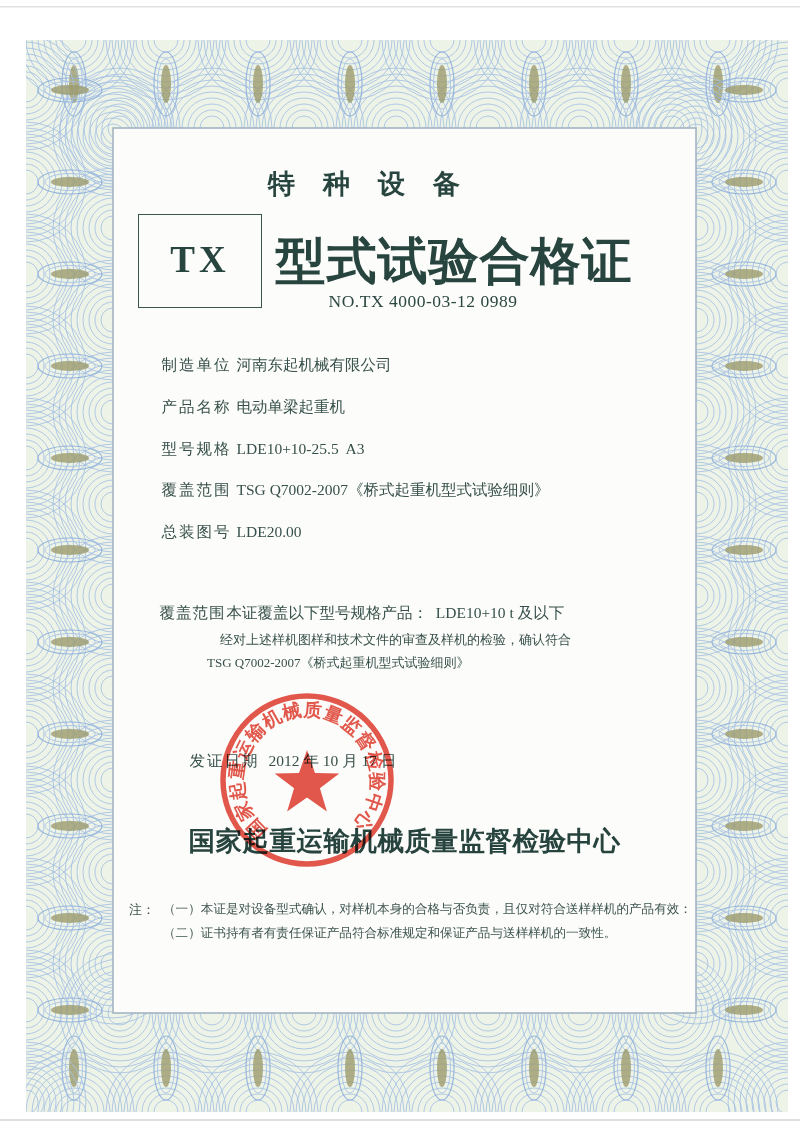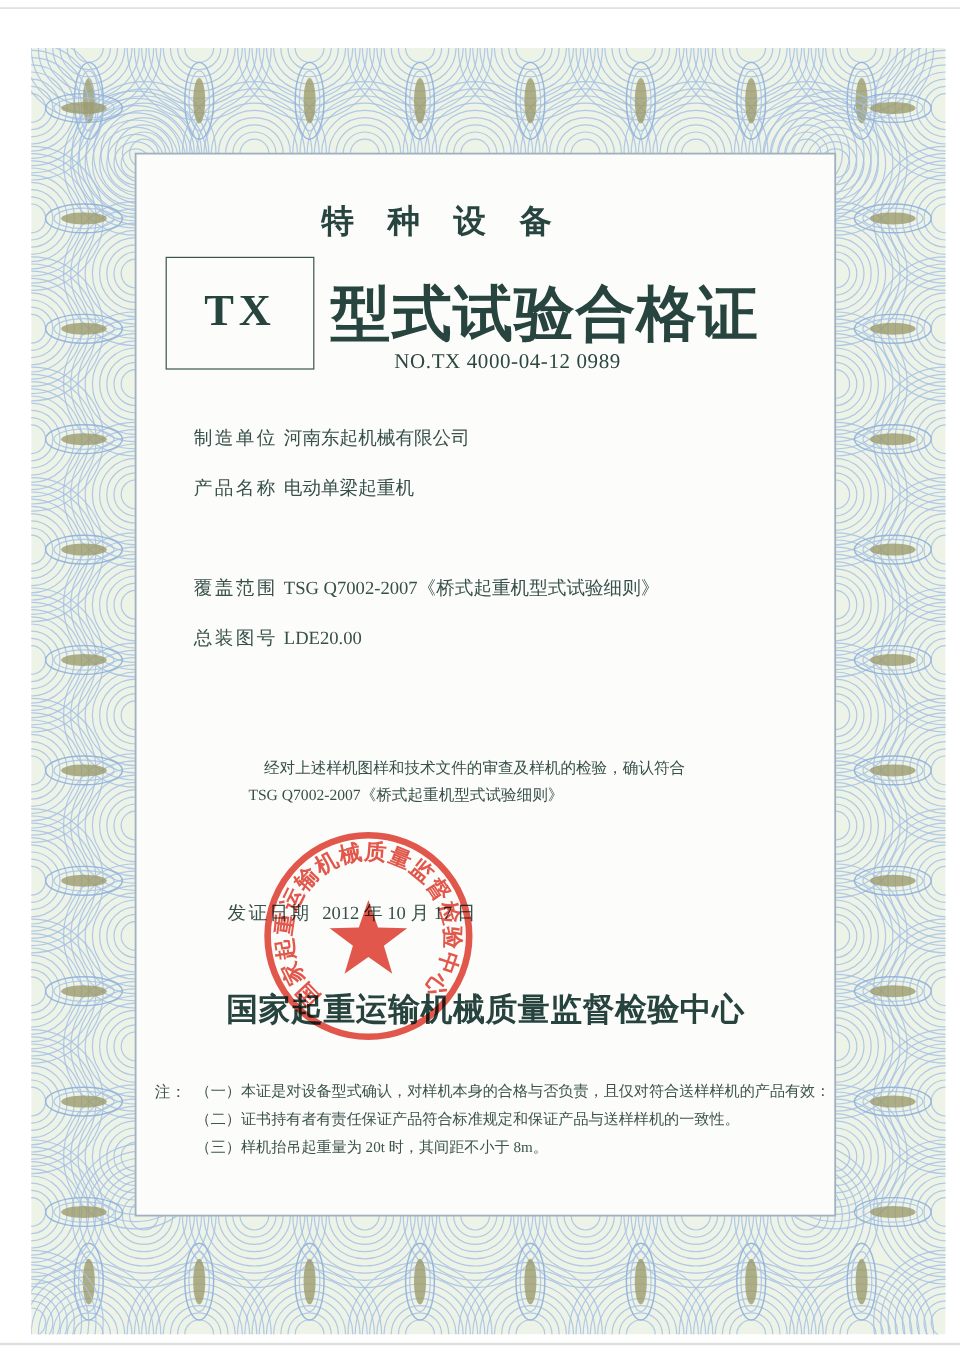--- a/index.html
+++ b/index.html
@@ -176,35 +176,41 @@
     <rect x="0" y="1119" width="800" height="2" fill="#cfd2cd" opacity="0.7"></rect>
 
     <rect x="113" y="128" width="583" height="885" fill="#fcfcfa" stroke="#9fb0c0" stroke-width="1.5"></rect>
   </svg>
 
   <div class="abs tx-box">
     <span>TX</span>
   </div>
   <div class="abs category">特种设备</div>
   <div class="abs title">型式试验合格证</div>
-  <div class="abs cert-no">NO.TX 4000-04-12 0989</div>
+  <div class="abs cert-no">NO.TX 4000-03-12 0989</div>
 
   <div class="abs row" style="top:379px">
     <span class="lbl">产品名称</span><span class="val">电动单梁起重机</span>
   </div>
   <div class="abs row" style="top:337px">
     <span class="lbl">制造单位</span><span class="val">河南东起机械有限公司</span>
   </div>
+  <div class="abs row" style="top:421px">
+    <span class="lbl">型号规格</span><span class="val">LDE10+10-25.5  A3</span>
+  </div>
   <div class="abs row" style="top:462px">
     <span class="lbl">覆盖范围</span><span class="val">TSG Q7002-2007《桥式起重机型式试验细则》</span>
   </div>
   <div class="abs row" style="top:504px">
     <span class="lbl">总装图号</span><span class="val">LDE20.00</span>
   </div>
 
+  <div class="abs row cov" style="left:144px;top:585px">
+    <span class="lbl">覆盖范围</span><span class="val">本证覆盖以下型号规格产品：  LDE10+10 t 及以下</span>
+  </div>
   <div class="abs statement" style="left:220px;top:631px">经对上述样机图样和技术文件的审查及样机的检验，确认符合</div>
   <div class="abs statement" style="left:207px;top:654px">TSG Q7002-2007《桥式起重机型式试验细则》</div>
 
   <div class="abs row date-row" style="top:733px">
     <span class="lbl">发证日期</span><span class="val">2012 年 10 月 17 日</span>
   </div>
 
   <div class="abs authority">国家起重运输机械质量监督检验中心</div>
 
   <svg class="abs stamp" width="186" height="186" viewBox="0 0 186 186">
@@ -214,15 +220,14 @@
     <circle cx="93" cy="93" r="84" fill="none" stroke="#e03a2c" stroke-width="5.5"></circle>
     <polygon fill="#e03a2c" points="93,63 101,86 125.3,86.5 105.9,101.2 112.9,124.5 93,110.6 73.1,124.5 80.1,101.2 60.7,86.5 85,86"></polygon>
     <text font-size="18.5" font-weight="bold" fill="#e03a2c" font-family="Liberation Serif, DejaVu Serif, serif">
       <textPath href="#stamp-arc" textLength="308">国家起重运输机械质量监督检验中心</textPath>
     </text>
   </svg>
 
   <div class="abs note-label">注：</div>
   <div class="abs note" style="top:925px">（二）证书持有者有责任保证产品符合标准规定和保证产品与送样样机的一致性。</div>
   <div class="abs note" style="top:901px">（一）本证是对设备型式确认，对样机本身的合格与否负责，且仅对符合送样样机的产品有效：</div>
-  <div class="abs note" style="top:948px">（三）样机抬吊起重量为 20t 时，其间距不小于 8m。</div>
 
 </div>
 
 </body></html>

